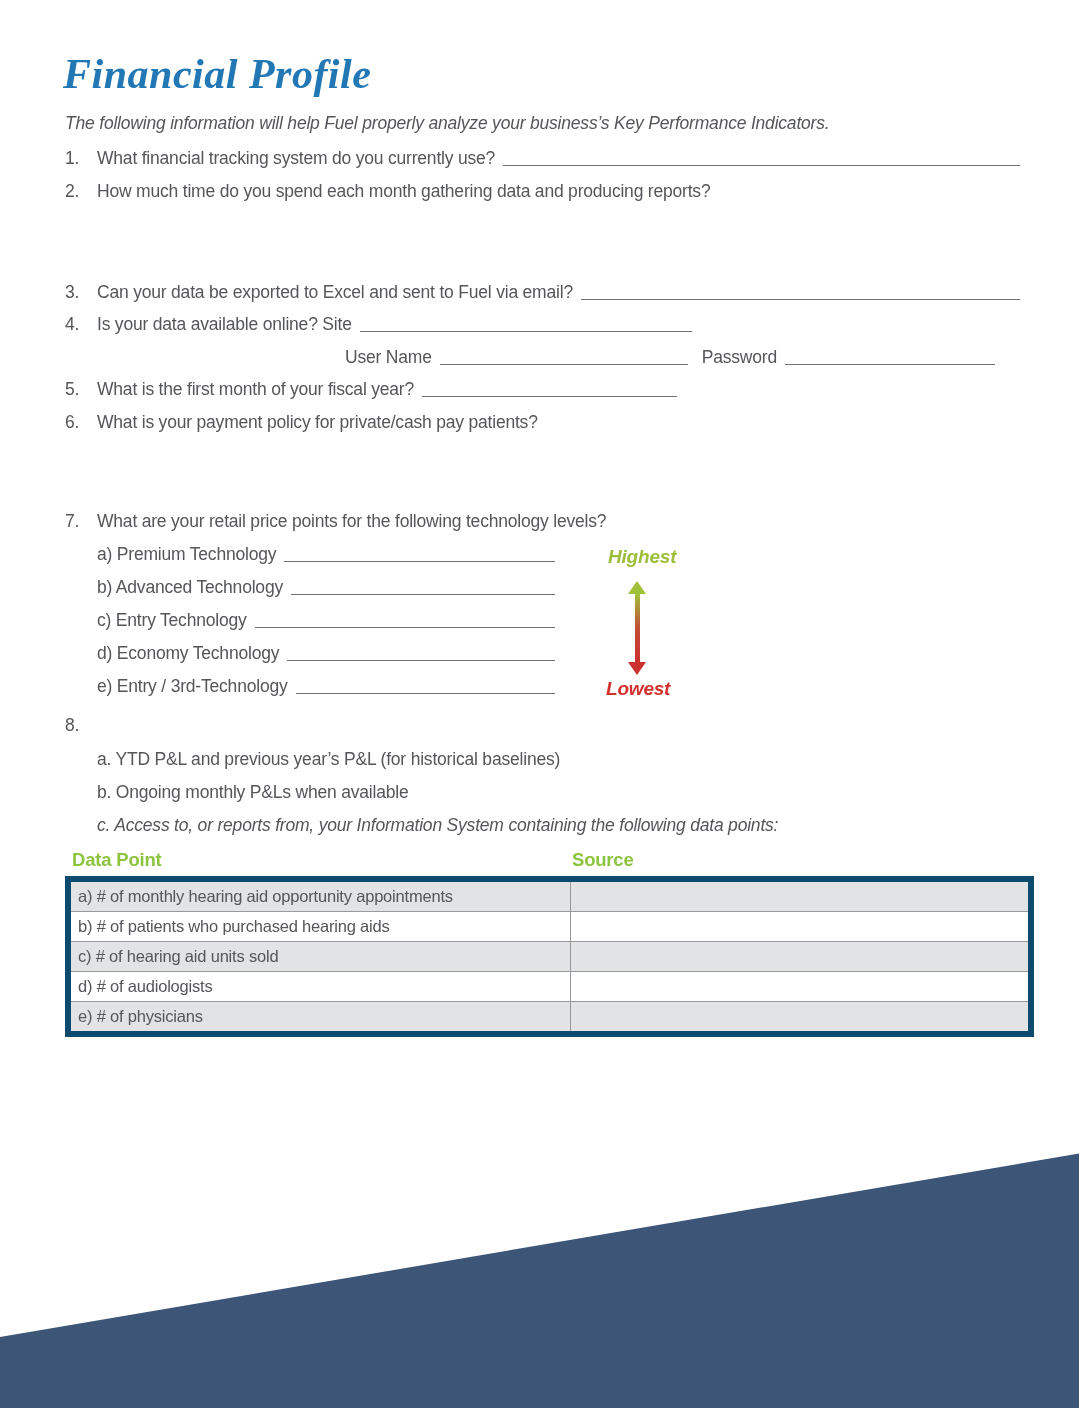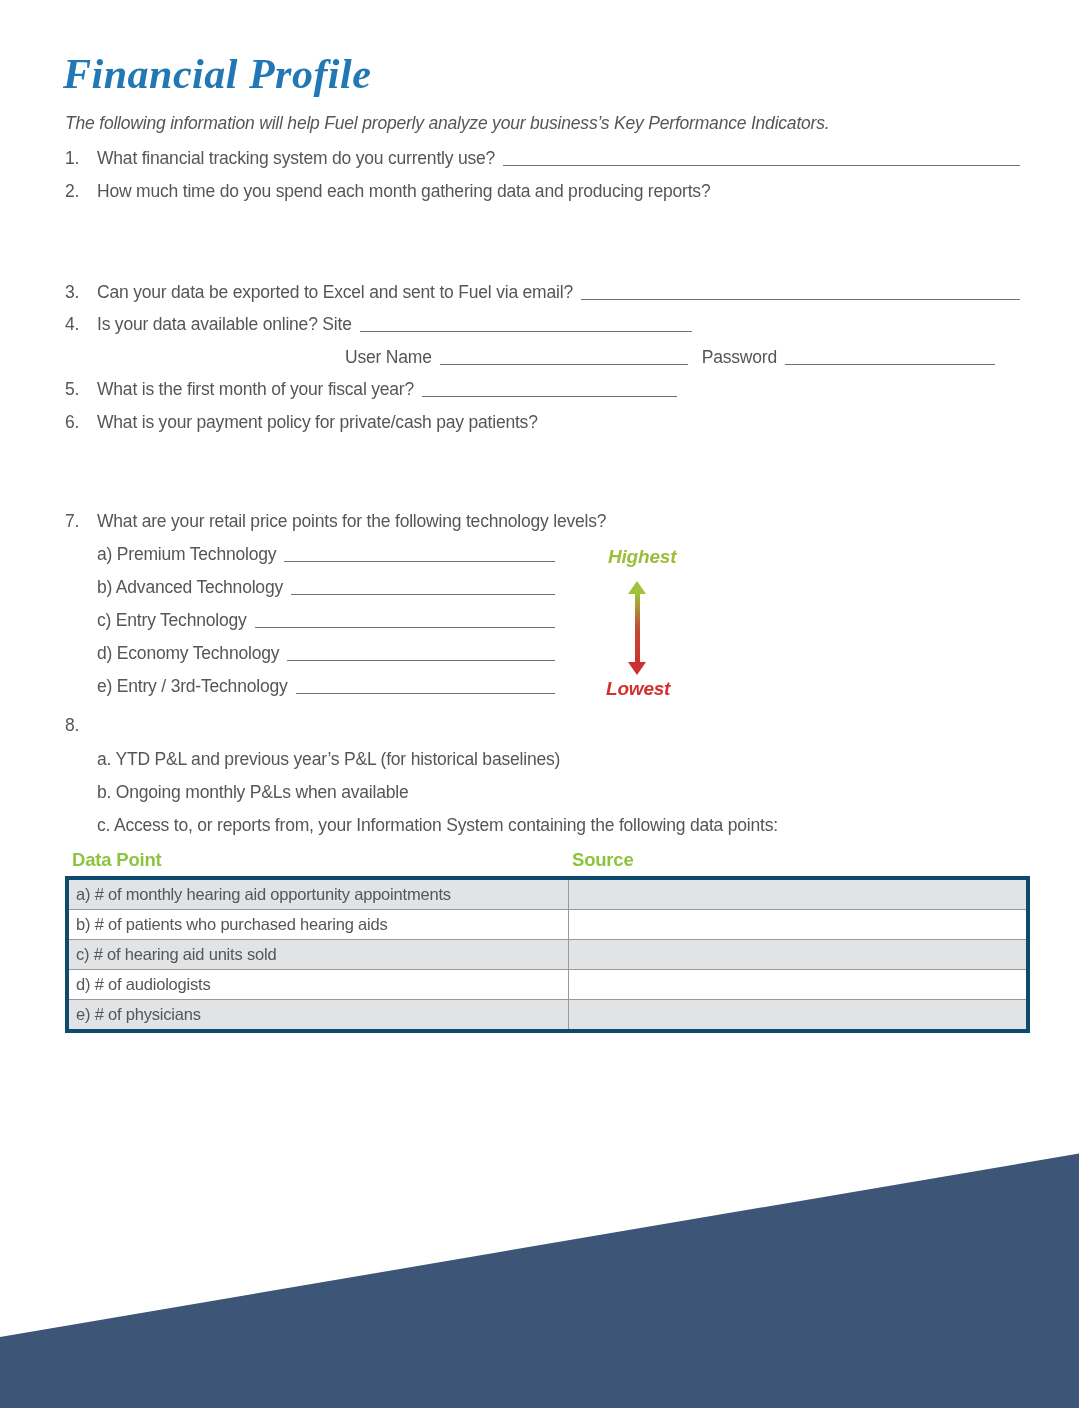--- a/index.html
+++ b/index.html
@@ -111,21 +111,21 @@
     color: #8dc43e;
     letter-spacing: -0.2px;
   }
   .tbl-header.h-datapoint { left: 72px; }
   .tbl-header.h-source    { left: 572px; }
   .dtable {
     position: absolute;
     left: 65px;
     top: 876px;
     width: 957px;
-    border: 4px solid #0c4a6e;
+    border: 6px solid #0c4a6e;
   }
   .trow {
     display: grid;
     grid-template-columns: 500px 1fr;
     height: 29px;
     line-height: 29px;
     font-size: 16.5px;
     letter-spacing: -0.2px;
     background: #ffffff;
   }
@@ -234,21 +234,21 @@
   <div class="qrow" style="top:715px;">
     <span class="qnum">8.</span>
   </div>
 
   <div class="indent-row" style="top:749px;">
     <span class="qtext">a. YTD P&amp;L and previous year’s P&amp;L (for historical baselines)</span>
   </div>
   <div class="indent-row" style="top:782px;">
     <span class="qtext">b. Ongoing monthly P&amp;Ls when available</span>
   </div>
-  <div class="indent-row" style="top:815px;">
+  <div class="indent-row" style="top:815px;font-style:italic;">
     <span class="qtext">c. Access to, or reports from, your Information System containing the following data points:</span>
   </div>
 
   <div class="tbl-header h-datapoint">Data Point</div>
   <div class="tbl-header h-source">Source</div>
 
   <div class="dtable">
     <div class="trow alt">
       <div class="tcell-dp">a) # of monthly hearing aid opportunity appointments</div>
       <div class="tcell-src"></div>

